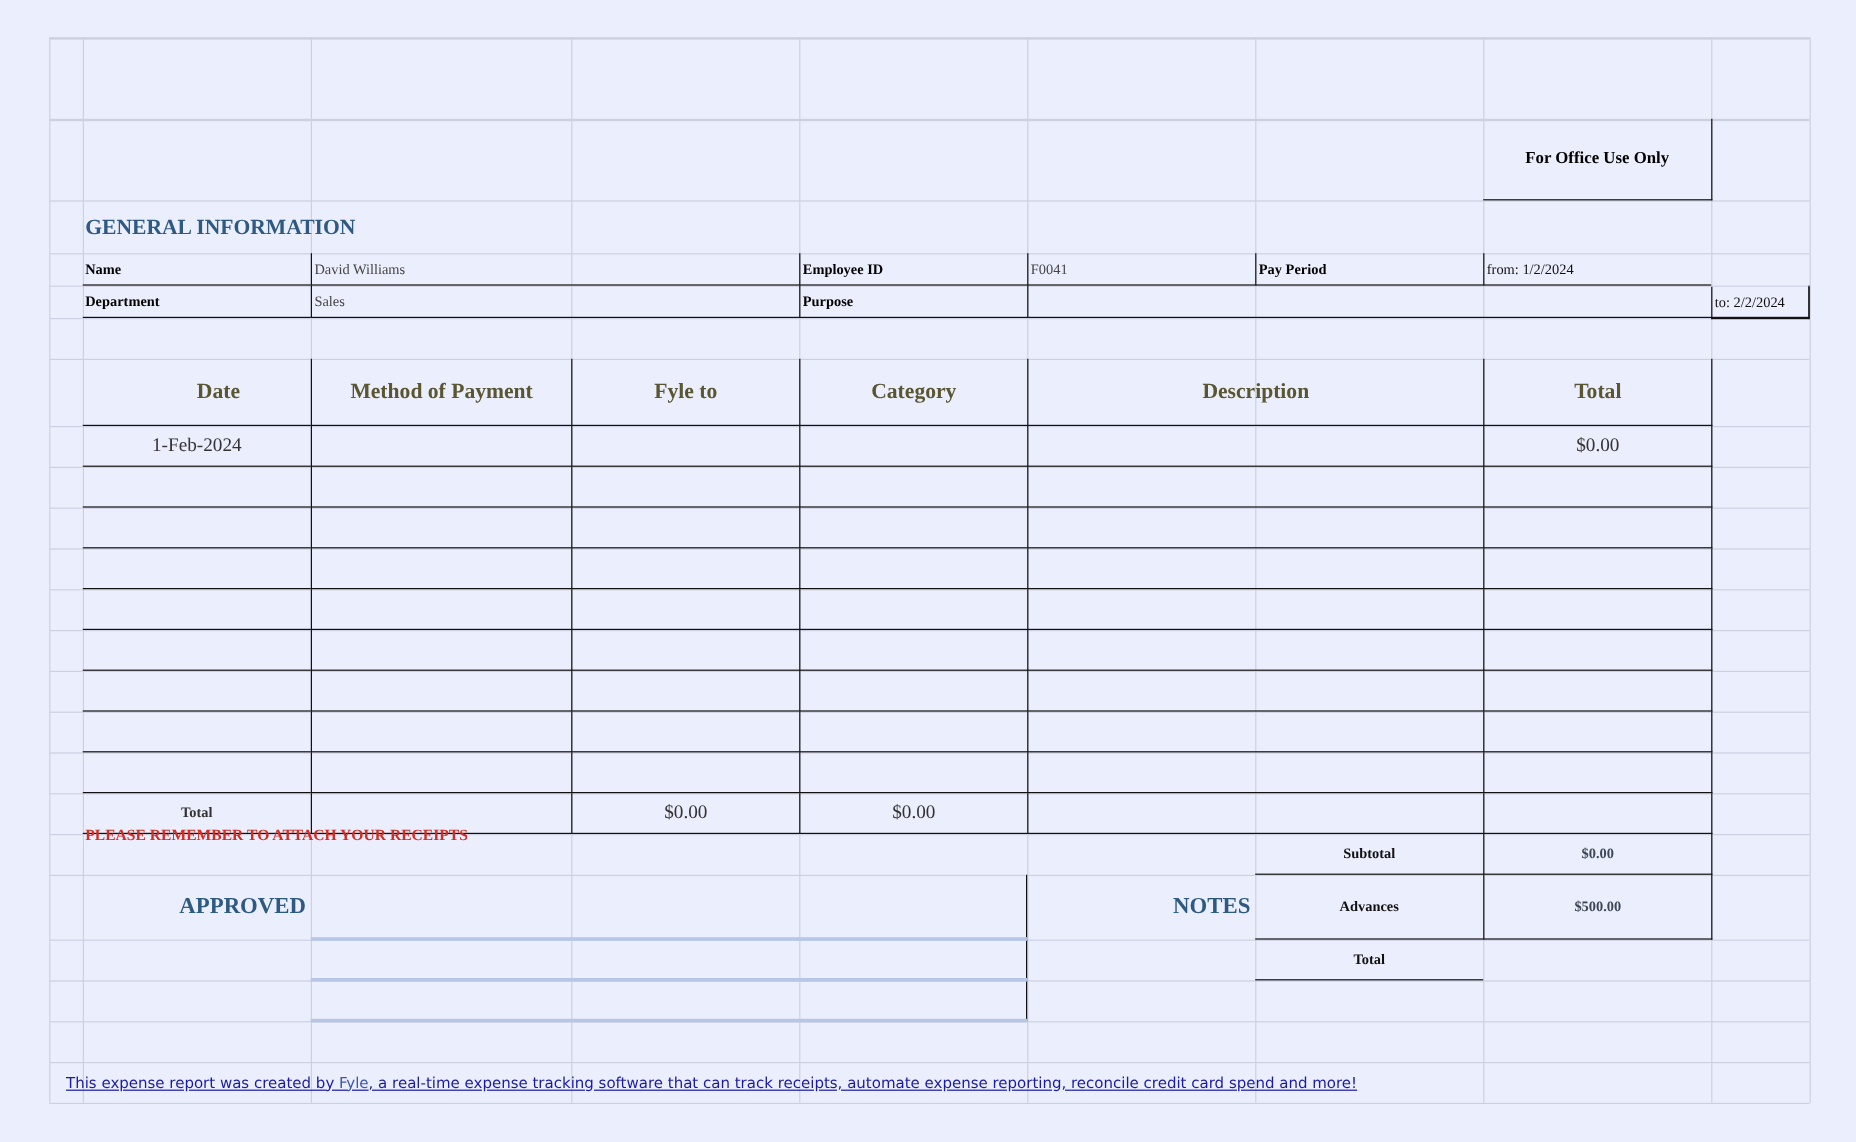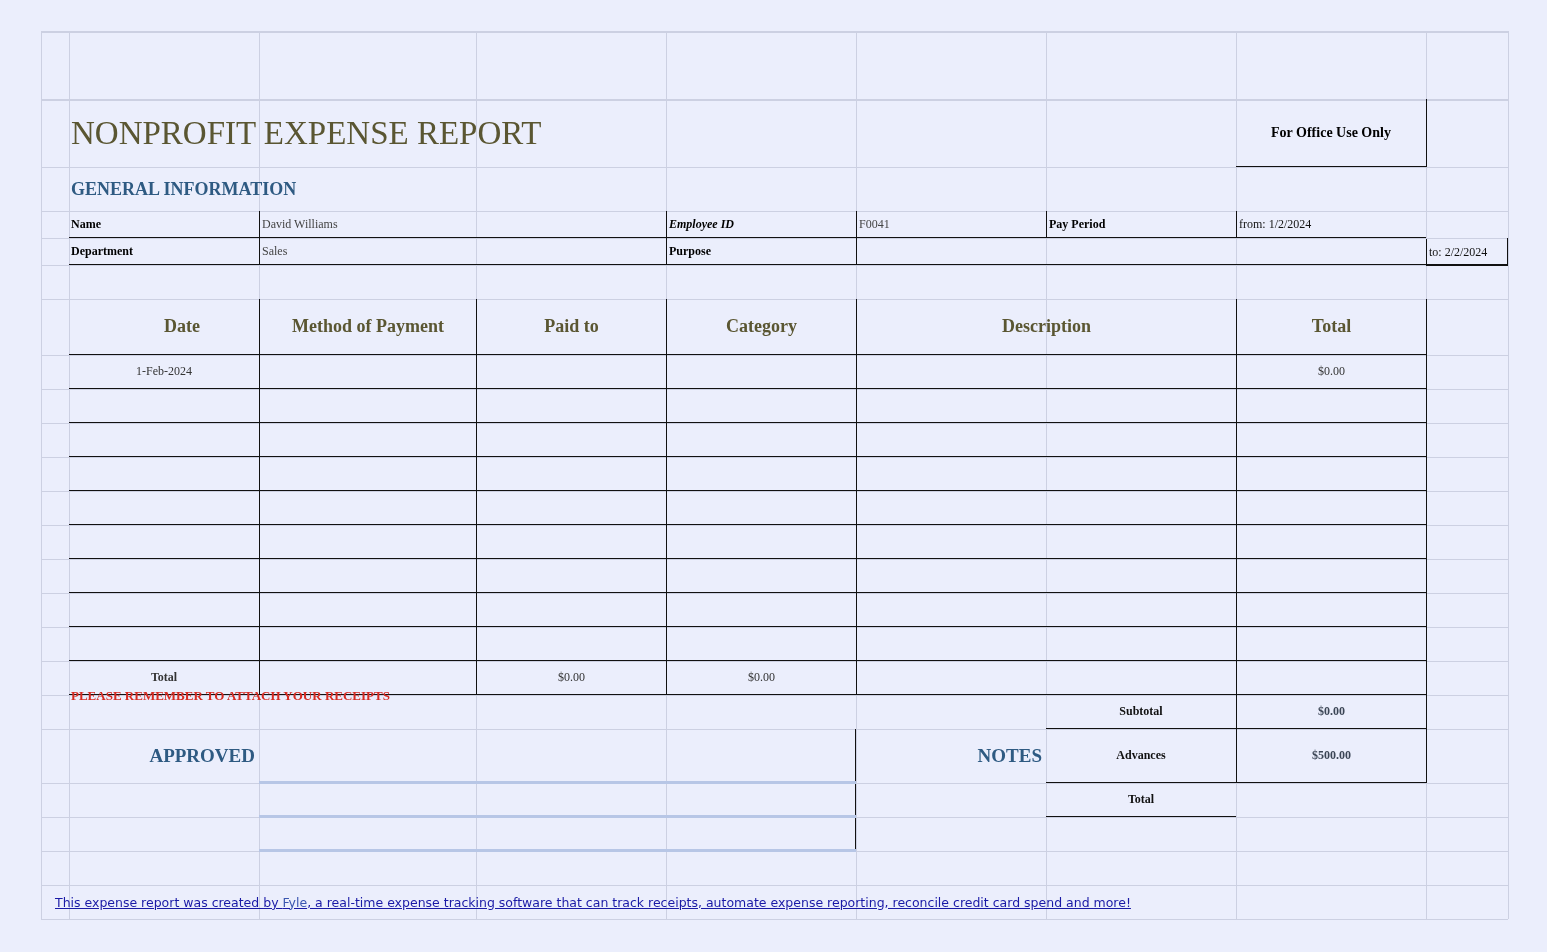--- a/index.html
+++ b/index.html
@@ -14,21 +14,21 @@
   .bB { border-bottom: 1.5px solid #111; }
   .bL { border-left: 1.5px solid #111; }
   .bR { border-right: 1.5px solid #111; }
   .title { font-size: 33px; color: #5a5632; padding-left: 2px; }
   .section { font-size: 18px; font-weight: bold; color: #2e5a82; padding-left: 2px; }
   .lbl { font-size: 12px; font-weight: bold; color: #000; padding-left: 2px; }
   .val { font-size: 12px; color: #444; padding-left: 2px; }
   .colhead { font-size: 18px; font-weight: bold; color: #5a5632; justify-content: center; }
   .center { justify-content: center; }
   .right { justify-content: flex-end; }
-  .small { font-size: 12px; color: #333; }
+  .small { font-size: 16px; color: #333; }
   .smallb { font-size: 12px; font-weight: bold; color: #111; }
   .warn { font-size: 13px; font-weight: bold; color: #d62b22; padding-left: 2px; }
   .big-blue { font-size: 19px; font-weight: bold; color: #2e5a82; }
   .sumval { font-size: 12px; font-weight: bold; color: #3c4656; }
   .sig { position: absolute; height: 3px; background: #b7c6e6; }
   .footer-link { font-family: "DejaVu Sans", "Liberation Sans", sans-serif; font-size: 12.5px; color: #1a1aa6; text-decoration: underline; padding-left: 2px; cursor: pointer; }
   .footer-link .brand { color: #3a56b0; }
 </style>
 </head>
 <body>
@@ -62,41 +62,40 @@
     <div class="gl" style="left: 41px; top: 627px; width: 1467px; height: 1px;"></div>
     <div class="gl" style="left: 41px; top: 661px; width: 1467px; height: 1px;"></div>
     <div class="gl" style="left: 41px; top: 695px; width: 1467px; height: 1px;"></div>
     <div class="gl" style="left: 41px; top: 729px; width: 1467px; height: 1px;"></div>
     <div class="gl" style="left: 41px; top: 783px; width: 1467px; height: 1px;"></div>
     <div class="gl" style="left: 41px; top: 817px; width: 1467px; height: 1px;"></div>
     <div class="gl" style="left: 41px; top: 851px; width: 1467px; height: 1px;"></div>
     <div class="gl" style="left: 41px; top: 885px; width: 1467px; height: 1px;"></div>
     <div class="gl" style="left: 41px; top: 919px; width: 1467px; height: 1px;"></div>
 
-  <div class="cell title" style="left:69px; top:99px; width:700px; height:68px;">NONPROFIT EXPENSE REPORT</div>
   <div class="cell smallb center bR bB" style="left:1236px; top:99px; width:191px; height:68px; font-size:14px; color:#000;">For Office Use Only</div>
   <div class="cell section" style="left:69px; top:167px; width:400px; height:44px;">GENERAL INFORMATION</div>
 
   <div class="cell lbl bB" style="left:69px; top:211px; width:190px; height:27px;">Name</div>
   <div class="cell val bL bB" style="left:259px; top:211px; width:407px; height:27px;">David Williams</div>
-  <div class="cell lbl bL bB" style="left:666px; top:211px; width:190px; height:27px;font-style:italic;">Employee ID</div>
+  <div class="cell lbl bL bB" style="left:666px; top:211px; width:190px; height:27px;">Employee ID</div>
   <div class="cell val bL bB" style="left:856px; top:211px; width:190px; height:27px;">F0041</div>
   <div class="cell lbl bL bB" style="left:1046px; top:211px; width:190px; height:27px;">Pay Period</div>
   <div class="cell val bL bB" style="left:1236px; top:211px; width:190px; height:27px; color:#111;">from: 1/2/2024</div>
   <div class="cell val bL bB bR" style="left:1426px; top:211px; width:82px; height:27px; color:#111;margin-top:28px;">to: 2/2/2024</div>
 
   <div class="cell lbl bB" style="left:69px; top:238px; width:190px; height:27px;">Department</div>
   <div class="cell val bL bB" style="left:259px; top:238px; width:407px; height:27px;">Sales</div>
   <div class="cell lbl bL bB" style="left:666px; top:238px; width:190px; height:27px;">Purpose</div>
   <div class="cell val bL bB bR" style="left:856px; top:238px; width:652px; height:27px;"></div>
 
   <div id="exp-head">
       <div class="cell colhead bB" style="left: 69px; top: 299px; width: 190px; height: 56px; padding-left: 36px;">Date</div>
       <div class="cell colhead bB bL" style="left: 259px; top: 299px; width: 217px; height: 56px;">Method of Payment</div>
-      <div class="cell colhead bB bL" style="left: 476px; top: 299px; width: 190px; height: 56px;">Paid to</div>
+      <div class="cell colhead bB bL" style="left: 476px; top: 299px; width: 190px; height: 56px;">Fyle to</div>
       <div class="cell colhead bB bL" style="left: 666px; top: 299px; width: 190px; height: 56px;">Category</div>
       <div class="cell colhead bB bL" style="left: 856px; top: 299px; width: 380px; height: 56px;">Description</div>
       <div class="cell colhead bB bL bR" style="left: 1236px; top: 299px; width: 191px; height: 56px;">Total</div>
       <div class="cell small center bB" style="left: 69px; top: 355px; width: 190px; height: 34px;">1-Feb-2024</div>
       <div class="cell small center bB bL" style="left: 259px; top: 355px; width: 217px; height: 34px;"></div>
       <div class="cell small center bB bL" style="left: 476px; top: 355px; width: 190px; height: 34px;"></div>
       <div class="cell small center bB bL" style="left: 666px; top: 355px; width: 190px; height: 34px;"></div>
       <div class="cell small center bB bL" style="left: 856px; top: 355px; width: 380px; height: 34px;"></div>
       <div class="cell small center bB bL bR" style="left: 1236px; top: 355px; width: 191px; height: 34px;">$0.00</div>
       <div class="cell small center bB" style="left: 69px; top: 389px; width: 190px; height: 34px;"></div>

